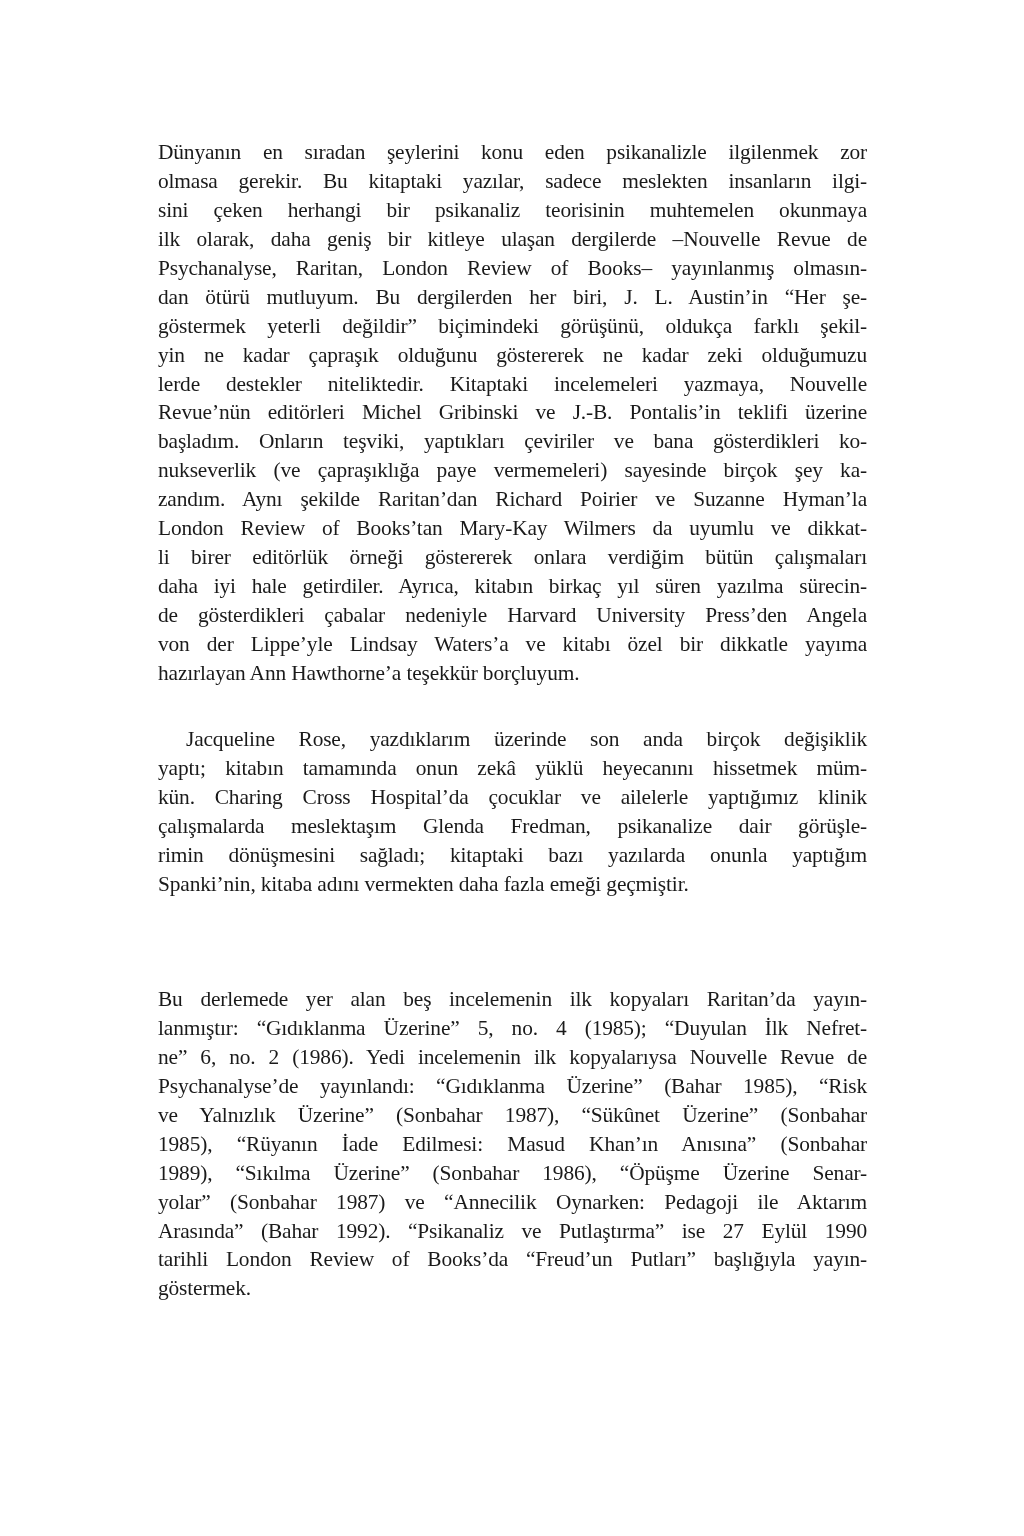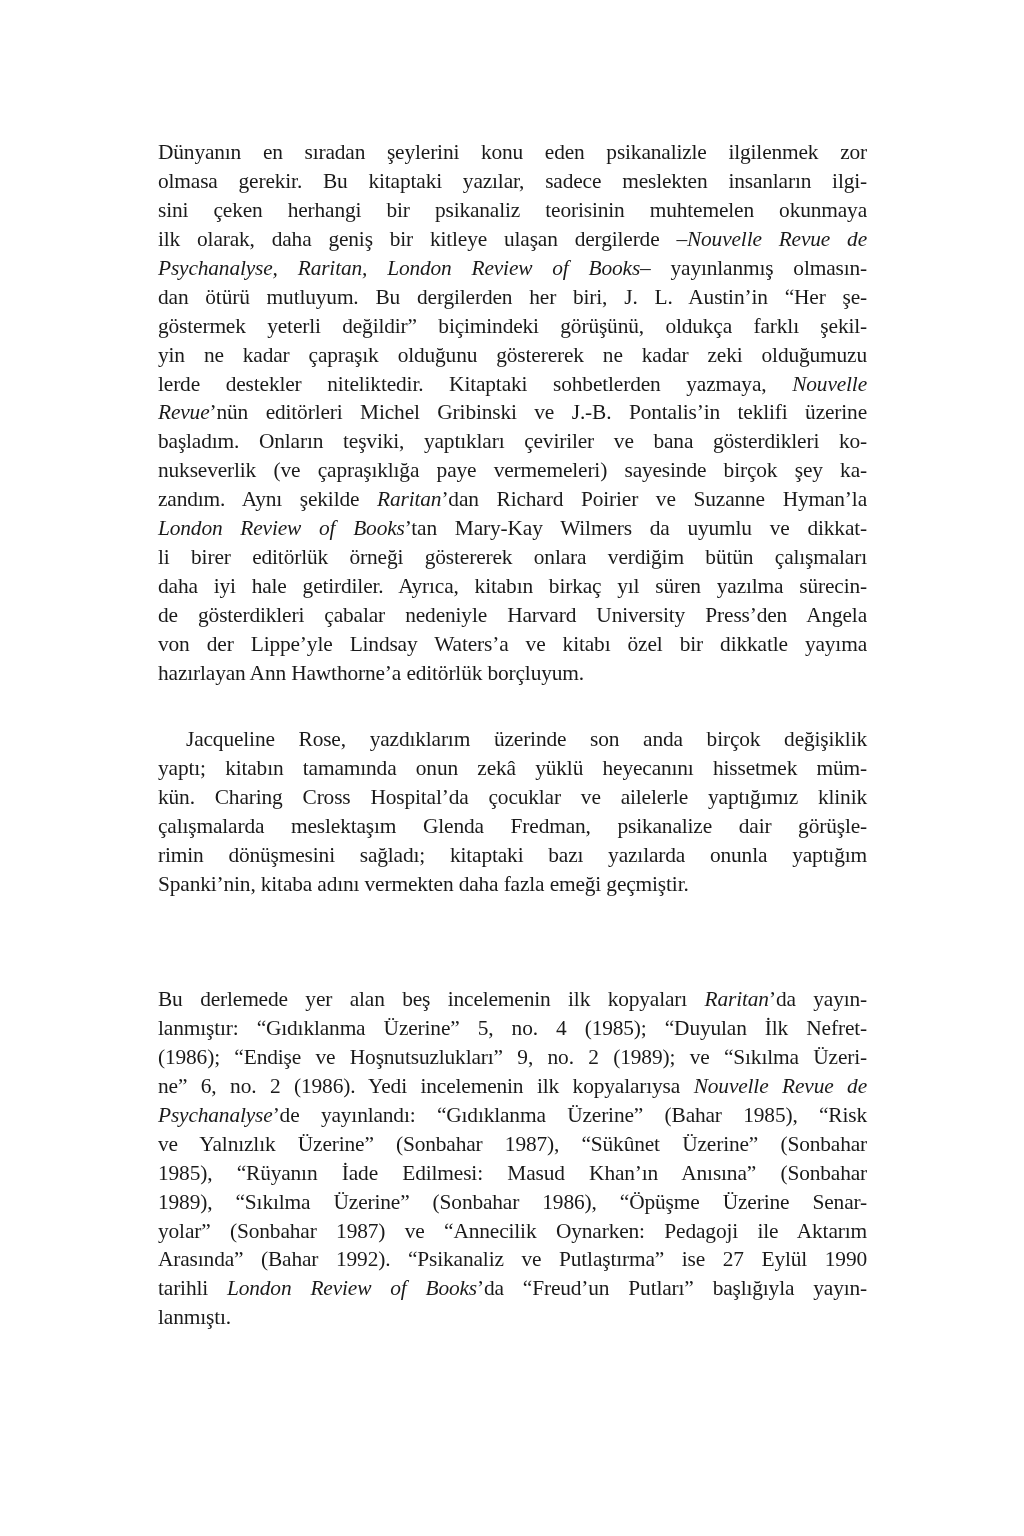--- a/index.html
+++ b/index.html
@@ -14,65 +14,64 @@
     font-size: 21.4px; color: #1a1a1a;
     line-height: 28.95px;
   }
   .line {
     display: block; height: 28.95px; white-space: nowrap;
     text-align: justify; text-align-last: justify;
     letter-spacing: -0.15px;
   }
   .line.last { text-align: left; text-align-last: left; }
   .line.indent { padding-left: 28px; }
-  .it { font-style: italic; }
+  .it { }
   #block1 { top: 138px; }
   #block2 { top: 725px; }
   #block3 { top: 985px; }
 </style>
 </head>
 <body>
 
 <div class="page">
   <div class="text-block" id="block1">
       <span class="line"><span>Dünyanın en sıradan şeylerini konu eden psikanalizle ilgilenmek zor</span></span>
       <span class="line"><span>olmasa gerekir. Bu kitaptaki yazılar, sadece meslekten insanların ilgi-</span></span>
       <span class="line"><span>sini çeken herhangi bir psikanaliz teorisinin muhtemelen okunmaya</span></span>
       <span class="line"><span>ilk olarak, daha geniş bir kitleye ulaşan dergilerde –</span><span class="it">Nouvelle Revue de</span></span>
       <span class="line"><span class="it">Psychanalyse, Raritan, London Review of Books</span><span>– yayınlanmış olmasın-</span></span>
       <span class="line"><span>dan ötürü mutluyum. Bu dergilerden her biri, J. L. Austin’in “Her şe-</span></span>
       <span class="line"><span>göstermek yeterli değildir” biçimindeki görüşünü, oldukça farklı şekil-</span></span>
       <span class="line"><span>yin ne kadar çapraşık olduğunu göstererek ne kadar zeki olduğumuzu</span></span>
-      <span class="line"><span>lerde destekler niteliktedir. Kitaptaki sohbetlerden yazmaya, </span><span class="it">Nouvelle</span></span>
+      <span class="line"><span>lerde destekler niteliktedir. Kitaptaki incelemeleri yazmaya, </span><span class="it">Nouvelle</span></span>
       <span class="line"><span class="it">Revue</span><span>’nün editörleri Michel Gribinski ve J.-B. Pontalis’in teklifi üzerine</span></span>
       <span class="line"><span>başladım. Onların teşviki, yaptıkları çeviriler ve bana gösterdikleri ko-</span></span>
       <span class="line"><span>nukseverlik (ve çapraşıklığa paye vermemeleri) sayesinde birçok şey ka-</span></span>
       <span class="line"><span>zandım. Aynı şekilde </span><span class="it">Raritan</span><span>’dan Richard Poirier ve Suzanne Hyman’la</span></span>
       <span class="line"><span class="it">London Review of Books</span><span>’tan Mary-Kay Wilmers da uyumlu ve dikkat-</span></span>
       <span class="line"><span>li birer editörlük örneği göstererek onlara verdiğim bütün çalışmaları</span></span>
       <span class="line"><span>daha iyi hale getirdiler. Ayrıca, kitabın birkaç yıl süren yazılma sürecin-</span></span>
       <span class="line"><span>de gösterdikleri çabalar nedeniyle Harvard University Press’den Angela</span></span>
       <span class="line"><span>von der Lippe’yle Lindsay Waters’a ve kitabı özel bir dikkatle yayıma</span></span>
-      <span class="line last"><span>hazırlayan Ann Hawthorne’a editörlük borçluyum.</span></span>
+      <span class="line last"><span>hazırlayan Ann Hawthorne’a teşekkür borçluyum.</span></span>
     </div>
   <div class="text-block" id="block2">
       <span class="line indent"><span>Jacqueline Rose, yazdıklarım üzerinde son anda birçok değişiklik</span></span>
       <span class="line"><span>yaptı; kitabın tamamında onun zekâ yüklü heyecanını hissetmek müm-</span></span>
       <span class="line"><span>kün. Charing Cross Hospital’da çocuklar ve ailelerle yaptığımız klinik</span></span>
       <span class="line"><span>çalışmalarda meslektaşım Glenda Fredman, psikanalize dair görüşle-</span></span>
       <span class="line"><span>rimin dönüşmesini sağladı; kitaptaki bazı yazılarda onunla yaptığım</span></span>
       <span class="line last"><span>Spanki’nin, kitaba adını vermekten daha fazla emeği geçmiştir.</span></span>
     </div>
   <div class="text-block" id="block3">
       <span class="line"><span>Bu derlemede yer alan beş incelemenin ilk kopyaları </span><span class="it">Raritan</span><span>’da yayın-</span></span>
       <span class="line"><span>lanmıştır: “Gıdıklanma Üzerine” 5, no. 4 (1985); “Duyulan İlk Nefret-</span></span>
-      <span class="line"><span>(1986); “Endişe ve Hoşnutsuzlukları” 9, no. 2 (1989); ve “Sıkılma Üzeri-</span></span>
       <span class="line"><span>ne” 6, no. 2 (1986). Yedi incelemenin ilk kopyalarıysa </span><span class="it">Nouvelle Revue de</span></span>
       <span class="line"><span class="it">Psychanalyse</span><span>’de yayınlandı: “Gıdıklanma Üzerine” (Bahar 1985), “Risk</span></span>
       <span class="line"><span>ve Yalnızlık Üzerine” (Sonbahar 1987), “Sükûnet Üzerine” (Sonbahar</span></span>
       <span class="line"><span>1985), “Rüyanın İade Edilmesi: Masud Khan’ın Anısına” (Sonbahar</span></span>
       <span class="line"><span>1989), “Sıkılma Üzerine” (Sonbahar 1986), “Öpüşme Üzerine Senar-</span></span>
       <span class="line"><span>yolar” (Sonbahar 1987) ve “Annecilik Oynarken: Pedagoji ile Aktarım</span></span>
       <span class="line"><span>Arasında” (Bahar 1992). “Psikanaliz ve Putlaştırma” ise 27 Eylül 1990</span></span>
       <span class="line"><span>tarihli </span><span class="it">London Review of Books</span><span>’da “Freud’un Putları” başlığıyla yayın-</span></span>
-      <span class="line last"><span>lanmıştı.</span></span>
+      <span class="line last"><span>göstermek.</span></span>
     </div>
 </div>
 
 </body></html>

